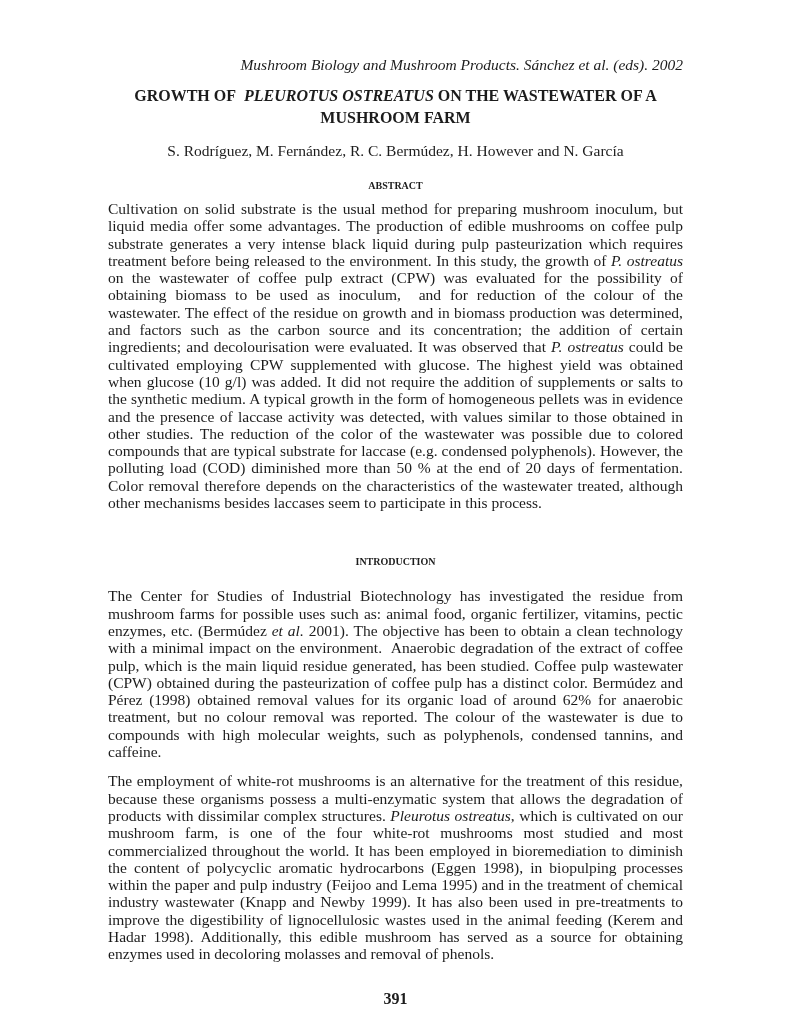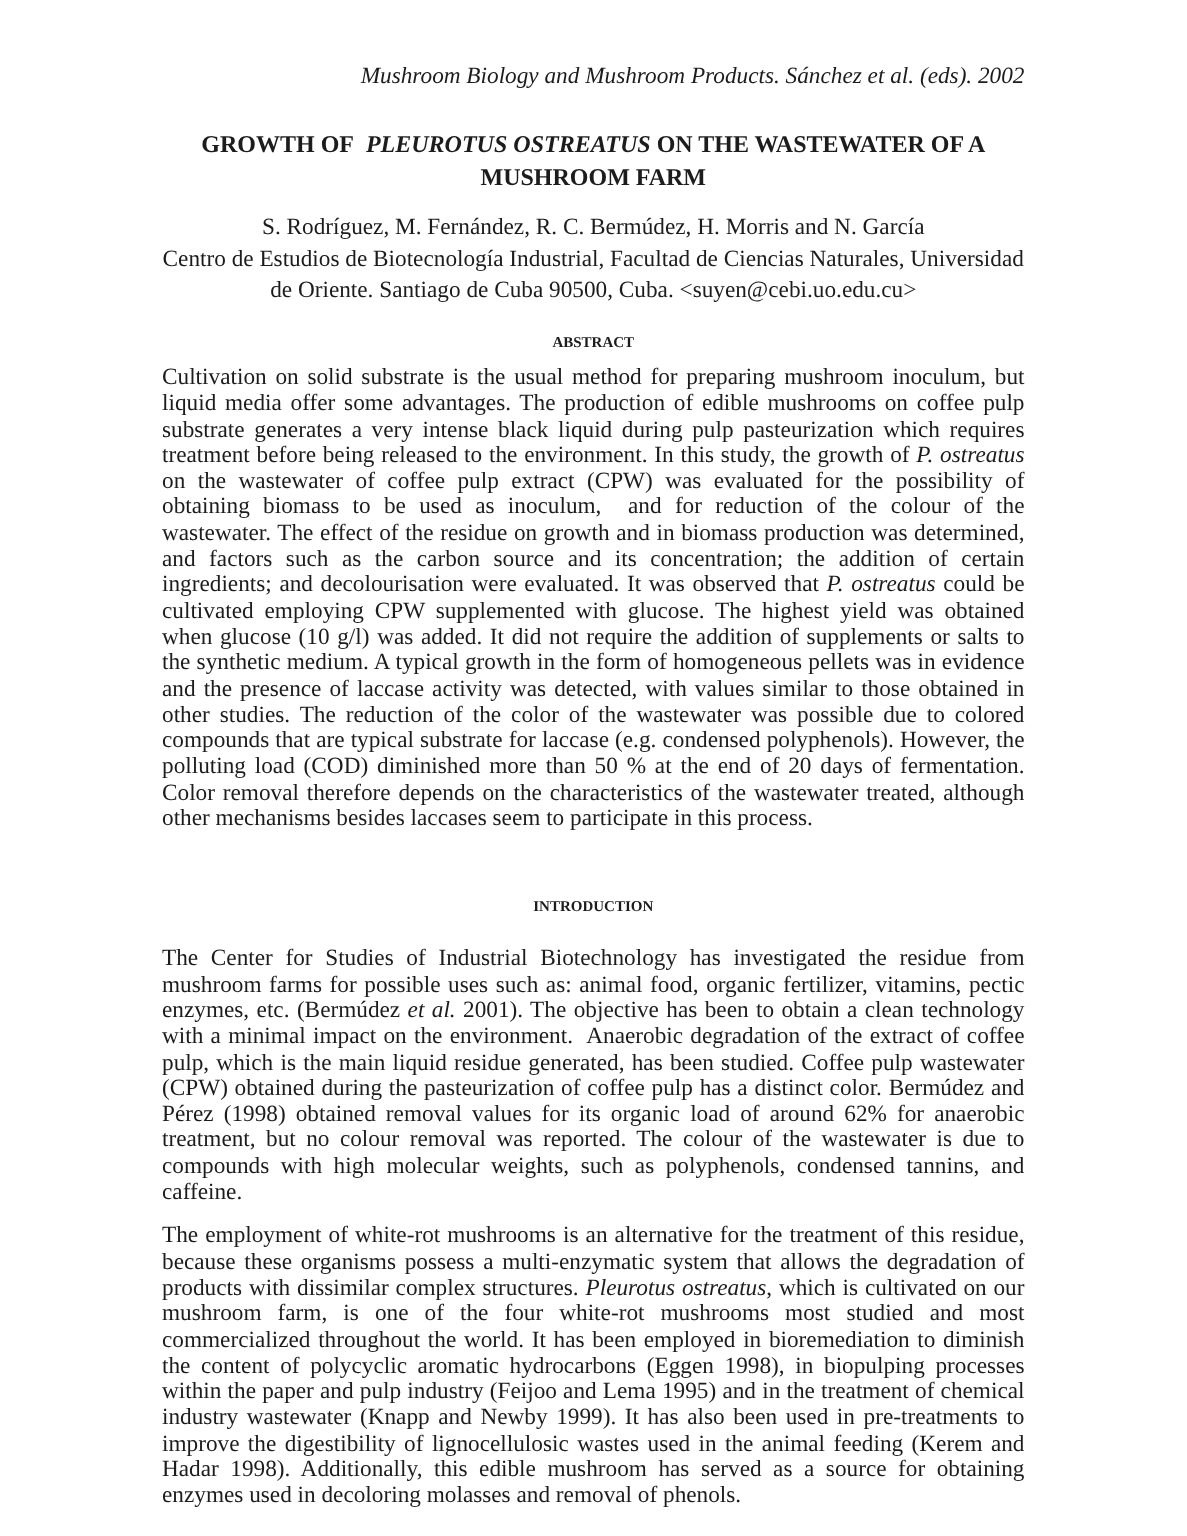--- a/index.html
+++ b/index.html
@@ -10,36 +10,36 @@
   .page {
     position: relative;
     width: 791px;
     height: 1024px;
     margin: 0 auto;
     background: #ffffff;
     overflow: hidden;
     font-family: "Liberation Serif", "DejaVu Serif", serif;
     color: #1c1c1c;
     box-sizing: border-box;
-    padding-top: 40px;
+    padding-top: 54px;
   }
   .content {
     margin-left: 108px;
     margin-right: 108px; 
   }
   .it { font-style: italic; }
 
   .running-head {
     text-align: right;
     font-style: italic;
     font-size: 15.5px;
     line-height: 22px;
   }
   .paper-title {
-    margin-top: 24px;
+    margin-top: 9px;
     text-align: center;
     font-weight: bold;
     font-size: 16px;
     line-height: 22px;
   }
   .authors-block {
     margin-top: 11px;
     text-align: center;
     font-size: 15.5px;
     line-height: 21px;
@@ -74,22 +74,21 @@
 <div class="page">
   <div class="content">
 
     <div class="running-head">
       <div>Mushroom Biology and Mushroom Products. Sánchez et al. (eds). 2002</div>
     </div>
 
     <div class="paper-title"><span>GROWTH OF&nbsp; </span><span class="it">PLEUROTUS OSTREATUS</span><span> ON THE WASTEWATER OF A MUSHROOM FARM</span></div>
 
     <div class="authors-block">
-      <div>S. Rodríguez, M. Fernández, R. C. Bermúdez, H. Morris and N. García</div>
-      <div>Centro de Estudios de Biotecnología Industrial, Facultad de Ciencias Naturales, Universidad de Oriente. Santiago de Cuba 90500, Cuba. &lt;suyen@cebi.uo.edu.cu&gt;</div>
+      <div>S. Rodríguez, M. Fernández, R. C. Bermúdez, H. However and N. García</div>
     </div>
 
     <div class="section-heading abstract-heading">ABSTRACT</div>
 
     <div class="body-par abstract-body"><span>Cultivation on solid substrate is the usual method for preparing mushroom inoculum, but liquid media offer some advantages. The production of edible mushrooms on coffee pulp substrate generates a very intense black liquid during pulp pasteurization which requires treatment before being released to the environment. In this study, the growth of </span><span class="it">P. ostreatus</span><span> on the wastewater of coffee pulp extract (CPW) was evaluated for the possibility of obtaining biomass to be used as inoculum,&nbsp; and for reduction of the colour of the wastewater. The effect of the residue on growth and in biomass production was determined, and factors such as the carbon source and its concentration; the addition of certain ingredients; and decolourisation were evaluated. It was observed that </span><span class="it">P. ostreatus</span><span> could be cultivated employing CPW supplemented with glucose. The highest yield was obtained when glucose (10 g/l) was added. It did not require the addition of supplements or salts to the synthetic medium. A typical growth in the form of homogeneous pellets was in evidence and the presence of laccase activity was detected, with values similar to those obtained in other studies. The reduction of the color of the wastewater was possible due to colored compounds that are typical substrate for laccase (e.g. condensed polyphenols). However, the polluting load (COD) diminished more than 50 % at the end of 20 days of fermentation. Color removal therefore depends on the characteristics of the wastewater treated, although other mechanisms besides laccases seem to participate in this process.</span></div>
 
     <div class="section-heading intro-heading">INTRODUCTION</div>
 
     <div class="body-par intro-par-1"><span>The Center for Studies of Industrial Biotechnology has investigated the residue from mushroom farms for possible uses such as: animal food, organic fertilizer, vitamins, pectic enzymes, etc. (Bermúdez </span><span class="it">et al.</span><span> 2001). The objective has been to obtain a clean technology with a minimal impact on the environment.&nbsp; Anaerobic degradation of the extract of coffee pulp, which is the main liquid residue generated, has been studied. Coffee pulp wastewater (CPW) obtained during the pasteurization of coffee pulp has a distinct color. Bermúdez and Pérez (1998) obtained removal values for its organic load of around 62% for anaerobic treatment, but no colour removal was reported. The colour of the wastewater is due to compounds with high molecular weights, such as polyphenols, condensed tannins, and caffeine.</span></div>
 

